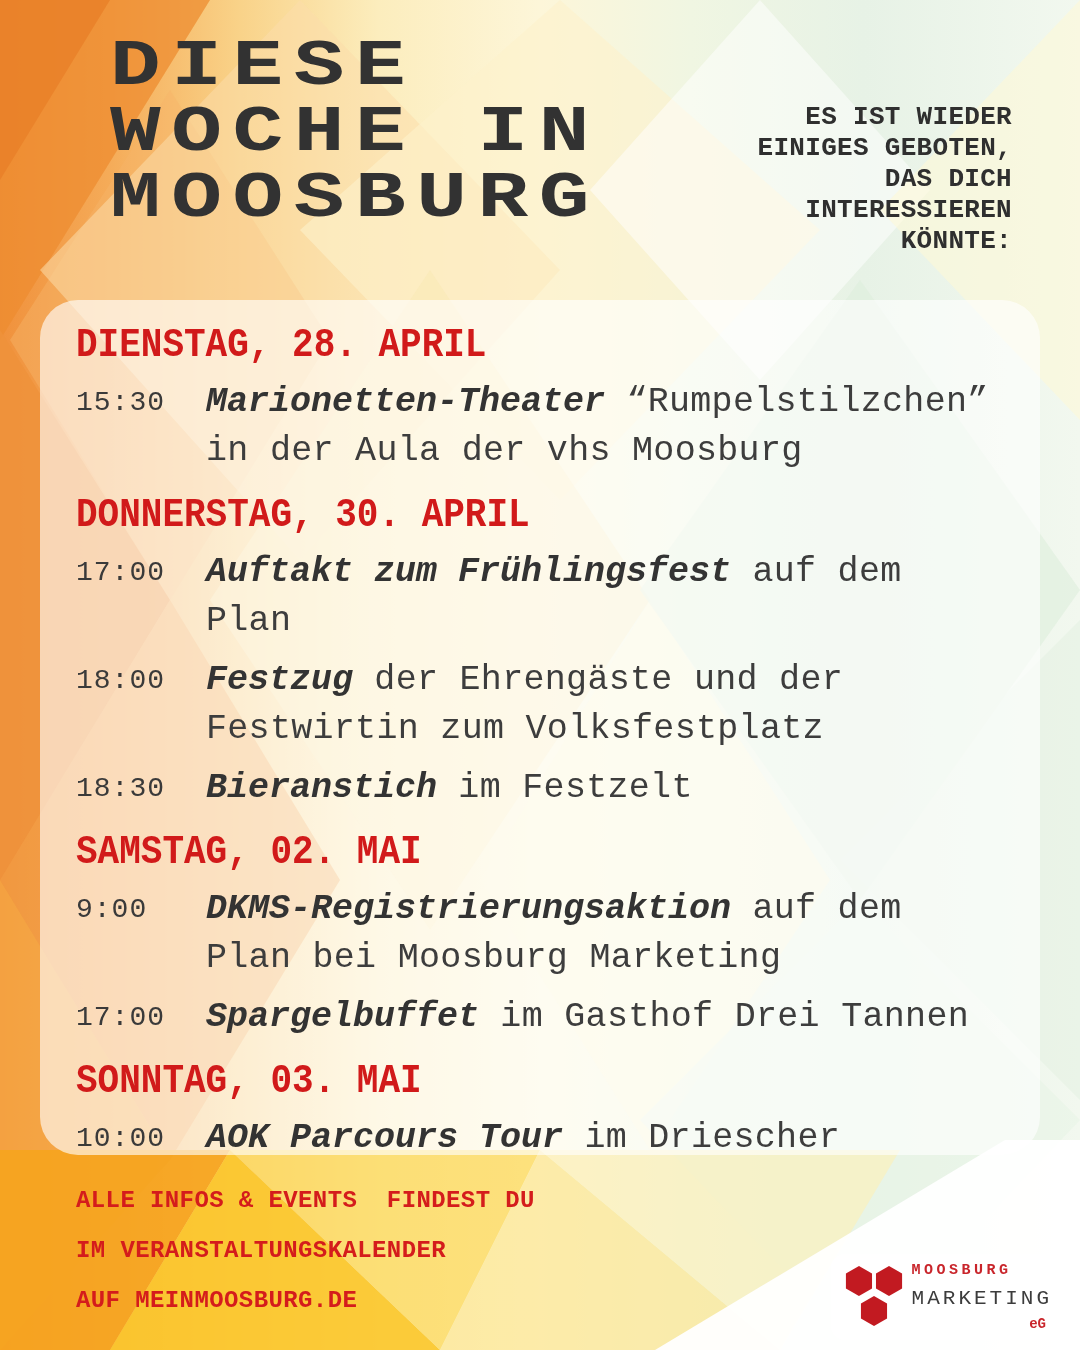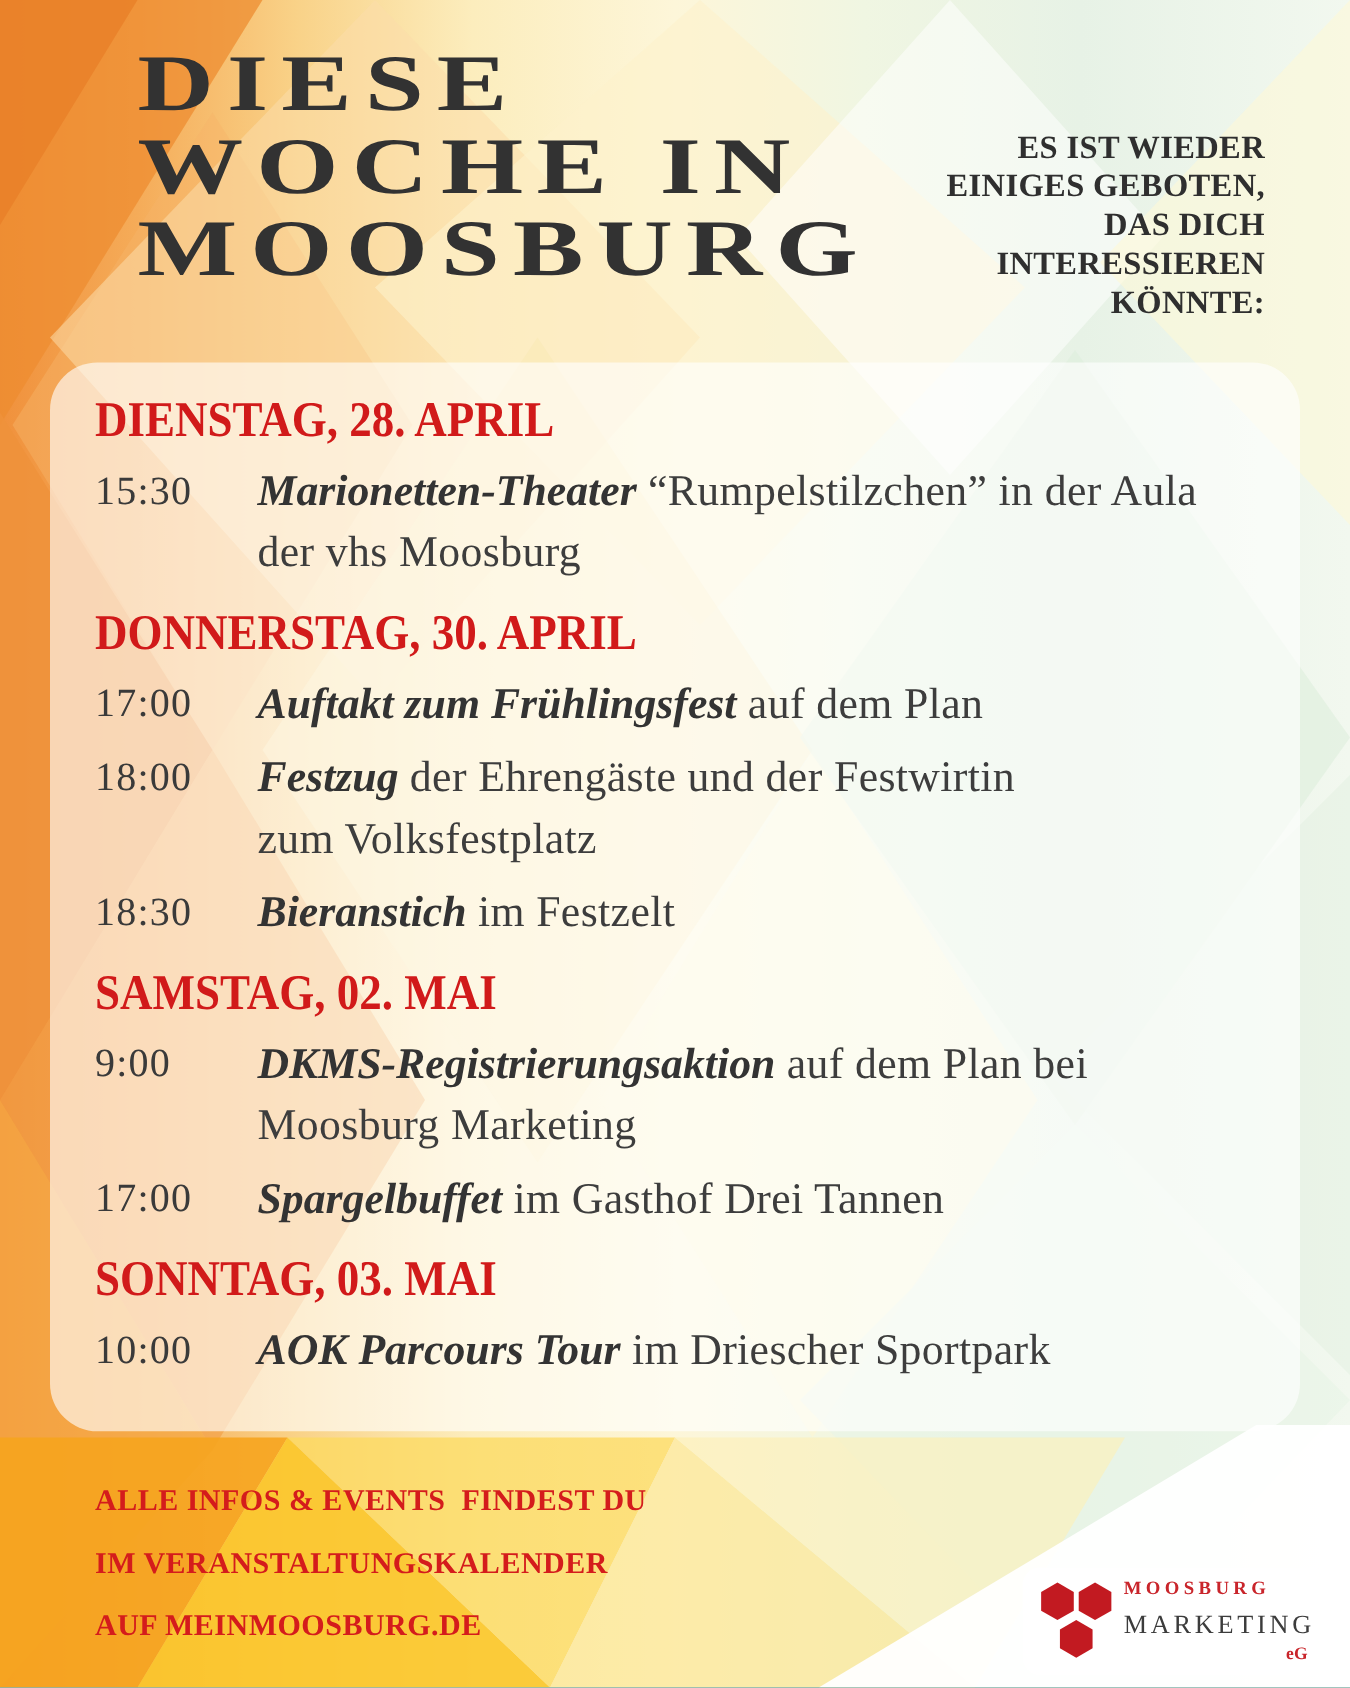--- a/index.html
+++ b/index.html
@@ -1,21 +1,21 @@
 <!DOCTYPE html>
 <html><head>
 <meta charset="utf-8">
 <style>
   html,body{margin:0;padding:0;background:#888;}
   .poster{
     position:relative;
     width:1080px;height:1350px;
     overflow:hidden;
-    font-family:Liberation Serif, serif;
-    background:#5eead4;
+    font-family:Liberation Mono, monospace;
+    background:#ffffff;
   }
   .bg{position:absolute;inset:0;width:100%;height:100%;display:block;}
 
   
   .title{
     position:absolute;left:110px;top:34px;margin:0;
     font-size:64px;font-weight:900;line-height:66px;
     letter-spacing:8px;color:#323232;
     transform:scaleX(1.32);transform-origin:left top;
     white-space:nowrap;
@@ -23,39 +23,39 @@
   .title span{display:block;}
   .intro{
     position:absolute;top:102px;right:68px;width:330px;
     text-align:right;color:#2f2f2f;
     font-size:26px;font-weight:700;line-height:31px;letter-spacing:0.3px;
   }
   .intro span{display:block;}
 
   
   .panel{
-    position:absolute;left:40px;top:290px;width:1000px;height:855px;
+    position:absolute;left:40px;top:300px;width:1000px;height:855px;
     box-sizing:border-box;
     background:rgba(255,255,255,0.62);
     border-radius:38px;
     padding:24px 36px 10px 36px;
     overflow:hidden;
   }
   .day-h{
     margin:18px 0 10px 0;
     color:#d11a1a;
     font-size:40px;font-weight:700;line-height:44px;letter-spacing:0px;
     transform:scaleX(0.9);transform-origin:left center;
     white-space:nowrap;
   }
   .day-sec:first-child .day-h{margin-top:0;}
   .row{display:flex;margin:0 0 10px 0;}
   .time{
     flex:0 0 130px;color:#3a3a3a;
-    font-size:32px;line-height:49px;letter-spacing:1px;
+    font-size:28px;line-height:49px;letter-spacing:1px;
   }
   .desc{
     margin:0;color:#3d3d3d;
     font-size:35px;line-height:49px;letter-spacing:0.3px;
   }
   .desc .nm{font-weight:700;font-style:italic;color:#333;letter-spacing:0;}
   .w640{max-width:640px;}
   .w760{max-width:766px;}
   .w790{max-width:792px;}
 

